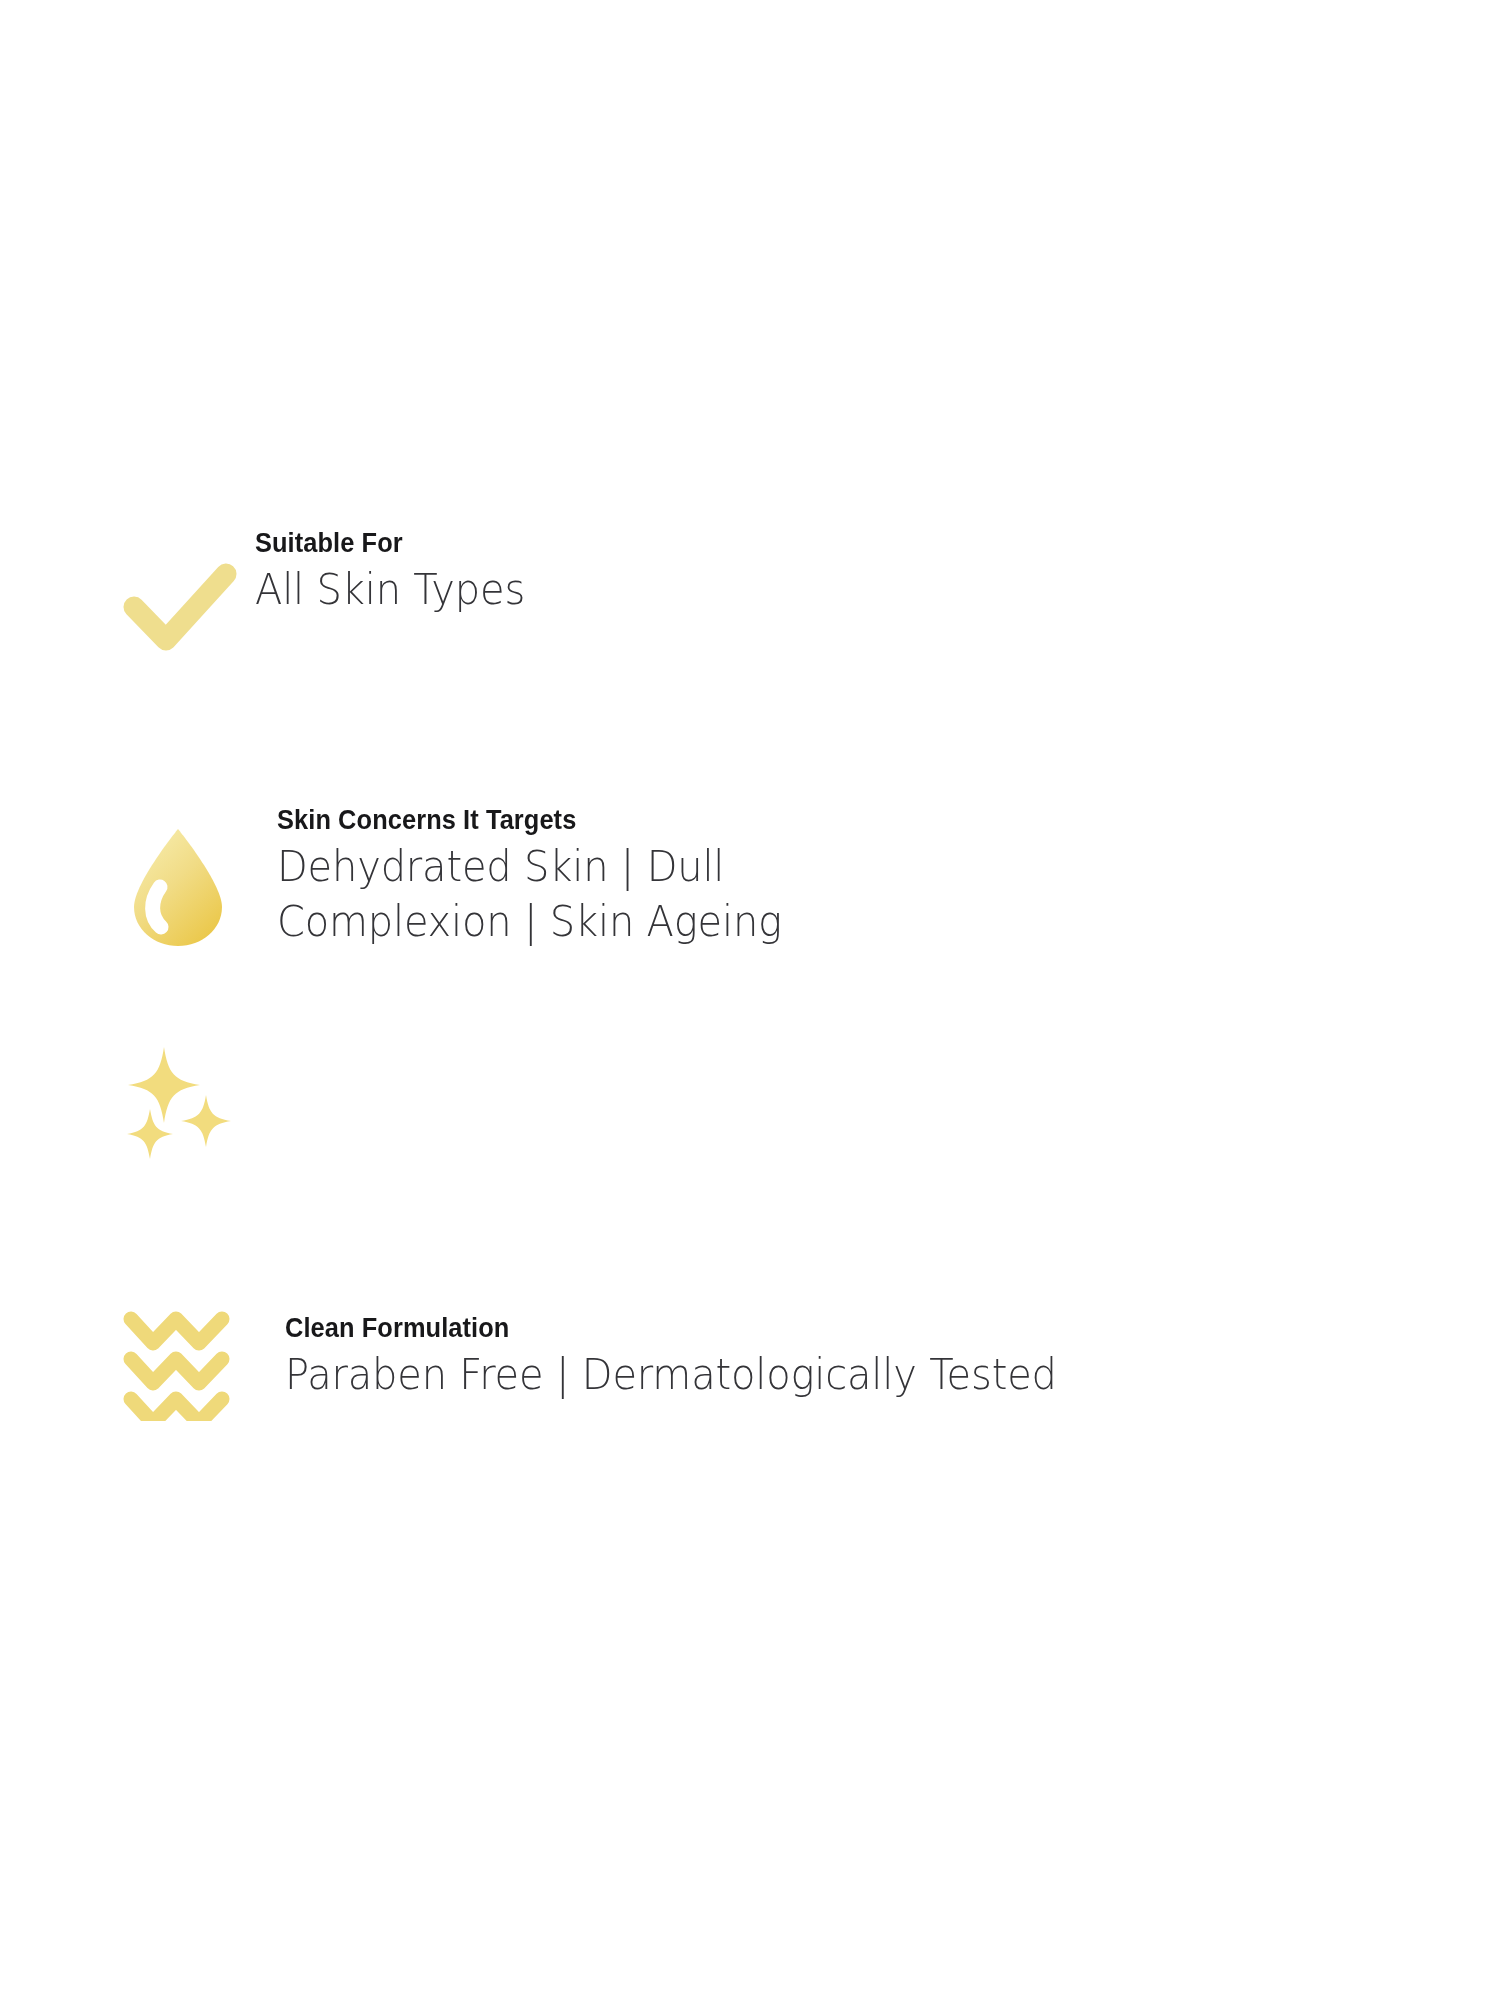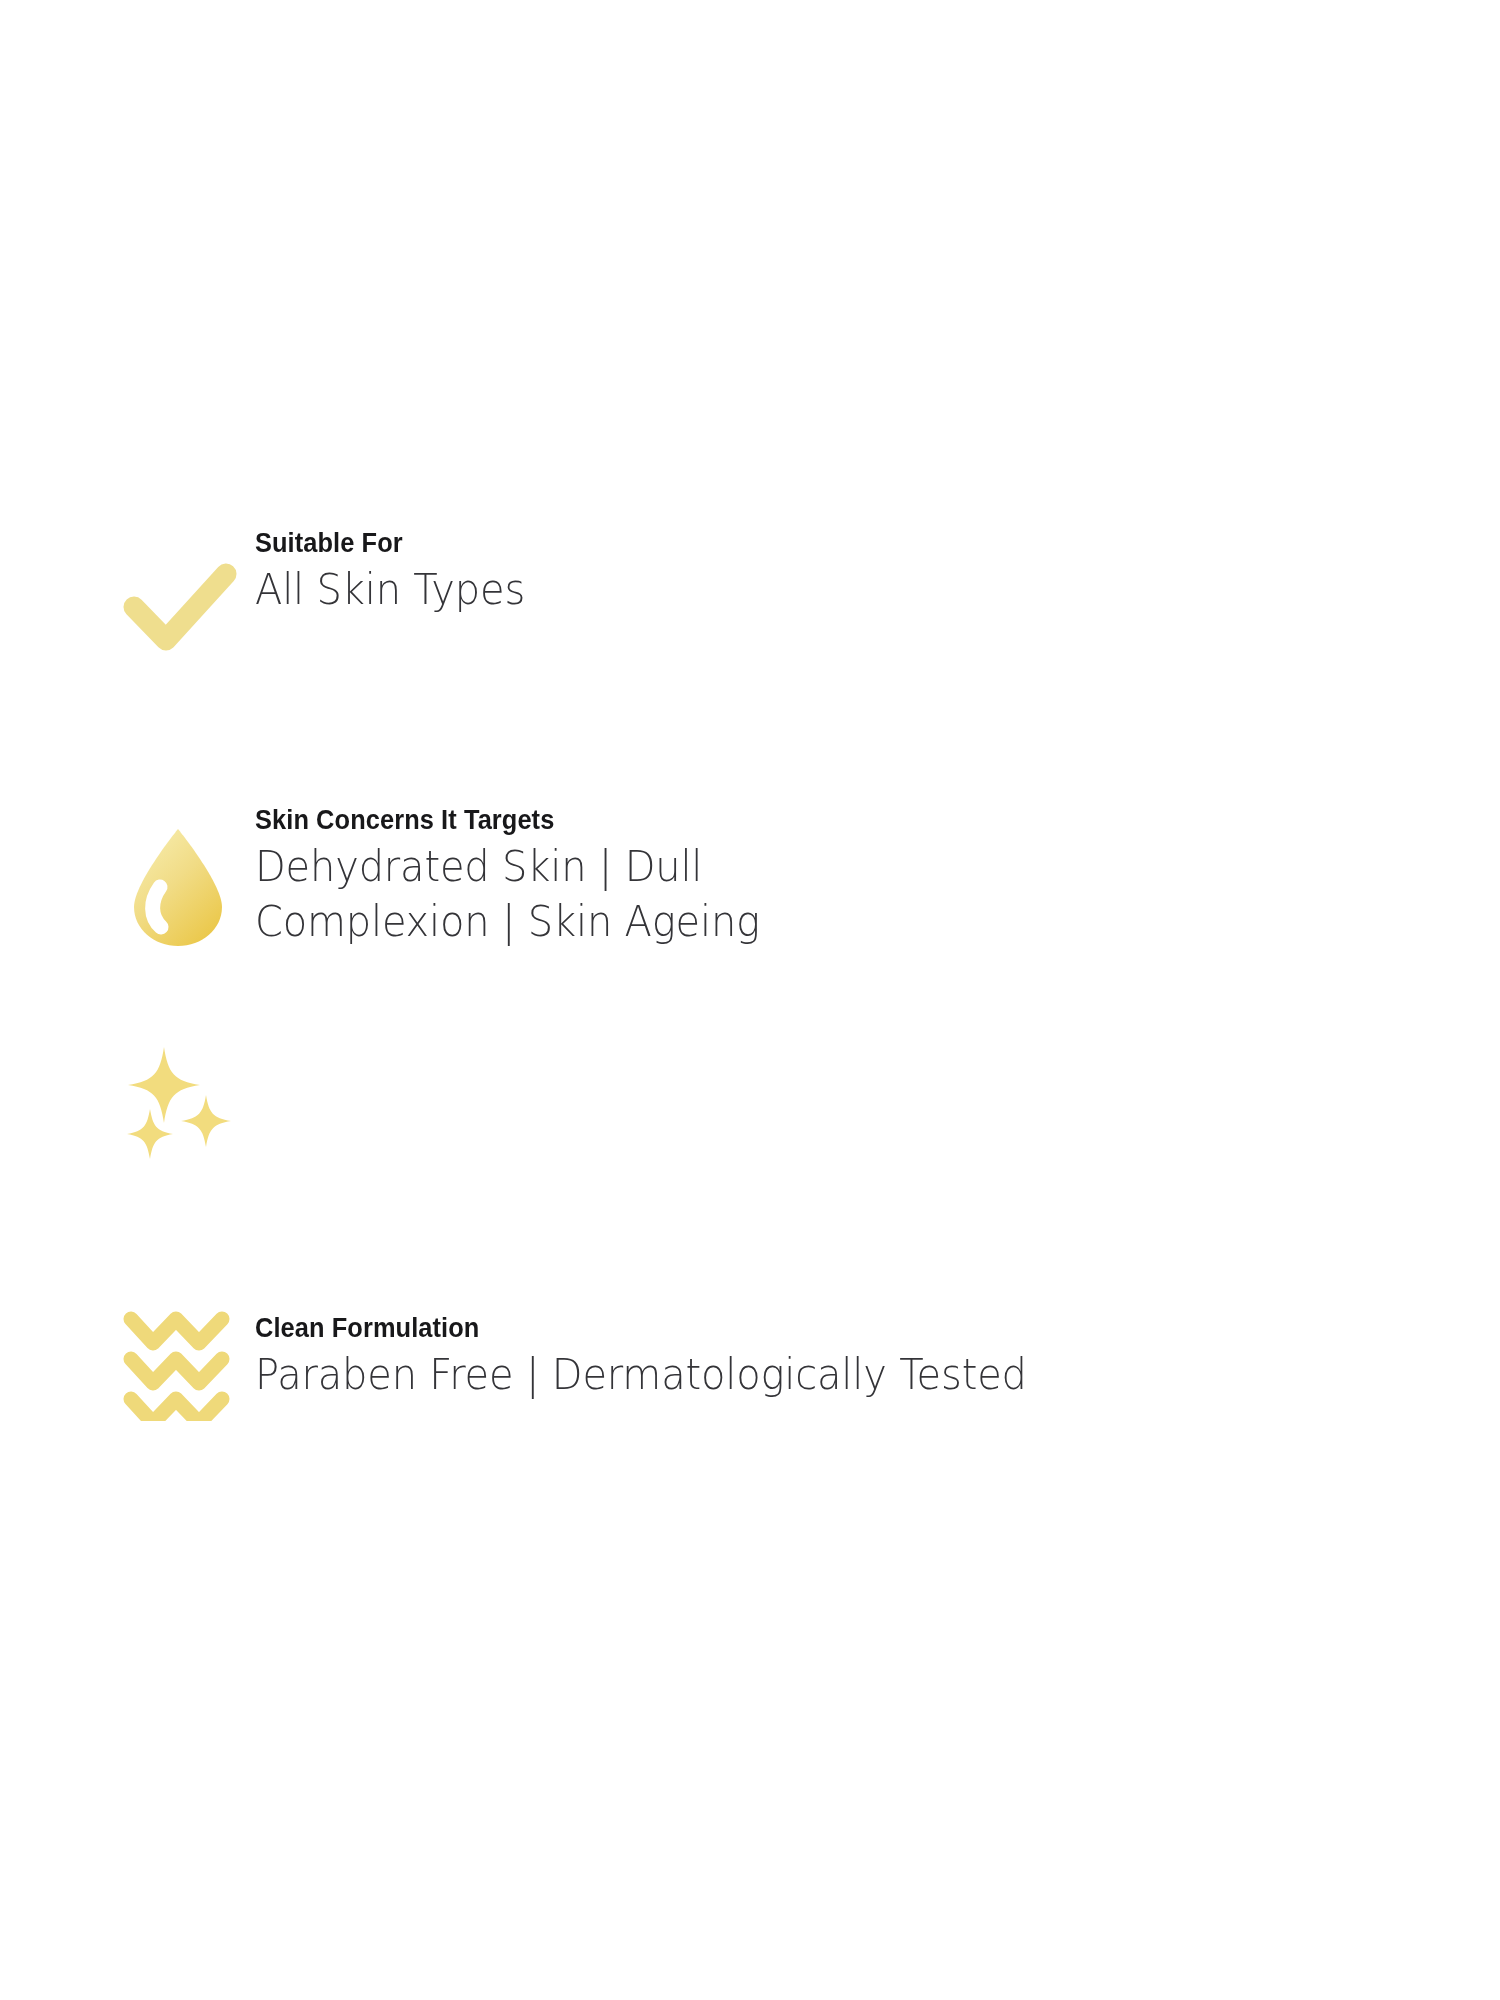--- a/index.html
+++ b/index.html
@@ -68,23 +68,23 @@
     letter-spacing: -0.2px;
     color: #343438;
     margin: 0;
     transform: scaleX(0.93);
     transform-origin: left center;
   }
   .feature-value .ln { display: block; white-space: nowrap; }
 
   
   #row-suitable   { margin-top: 0px;   }
-  #row-concerns   { margin-top: 145px; }
+  #row-concerns   { margin-top: 145px; gap: 22px; }
   #row-highlights { margin-top: 72px;  }
-  #row-clean      { margin-top: 130px; }
+  #row-clean      { margin-top: 130px; gap: 30px; }
 
   #row-suitable   .icon-cell { padding-top: 40px; }
   #row-concerns   .icon-cell { padding-top: 20px; }
   #row-highlights .icon-cell { padding-top: 20px; }
   #row-clean      .icon-cell { padding-top: 16px; }
 
   #row-suitable   .text-cell { padding-top: 8px; }
   #row-concerns   .text-cell { padding-top: 0px; }
   #row-highlights .text-cell { padding-top: 12px; }
   #row-clean      .text-cell { padding-top: 20px; }

